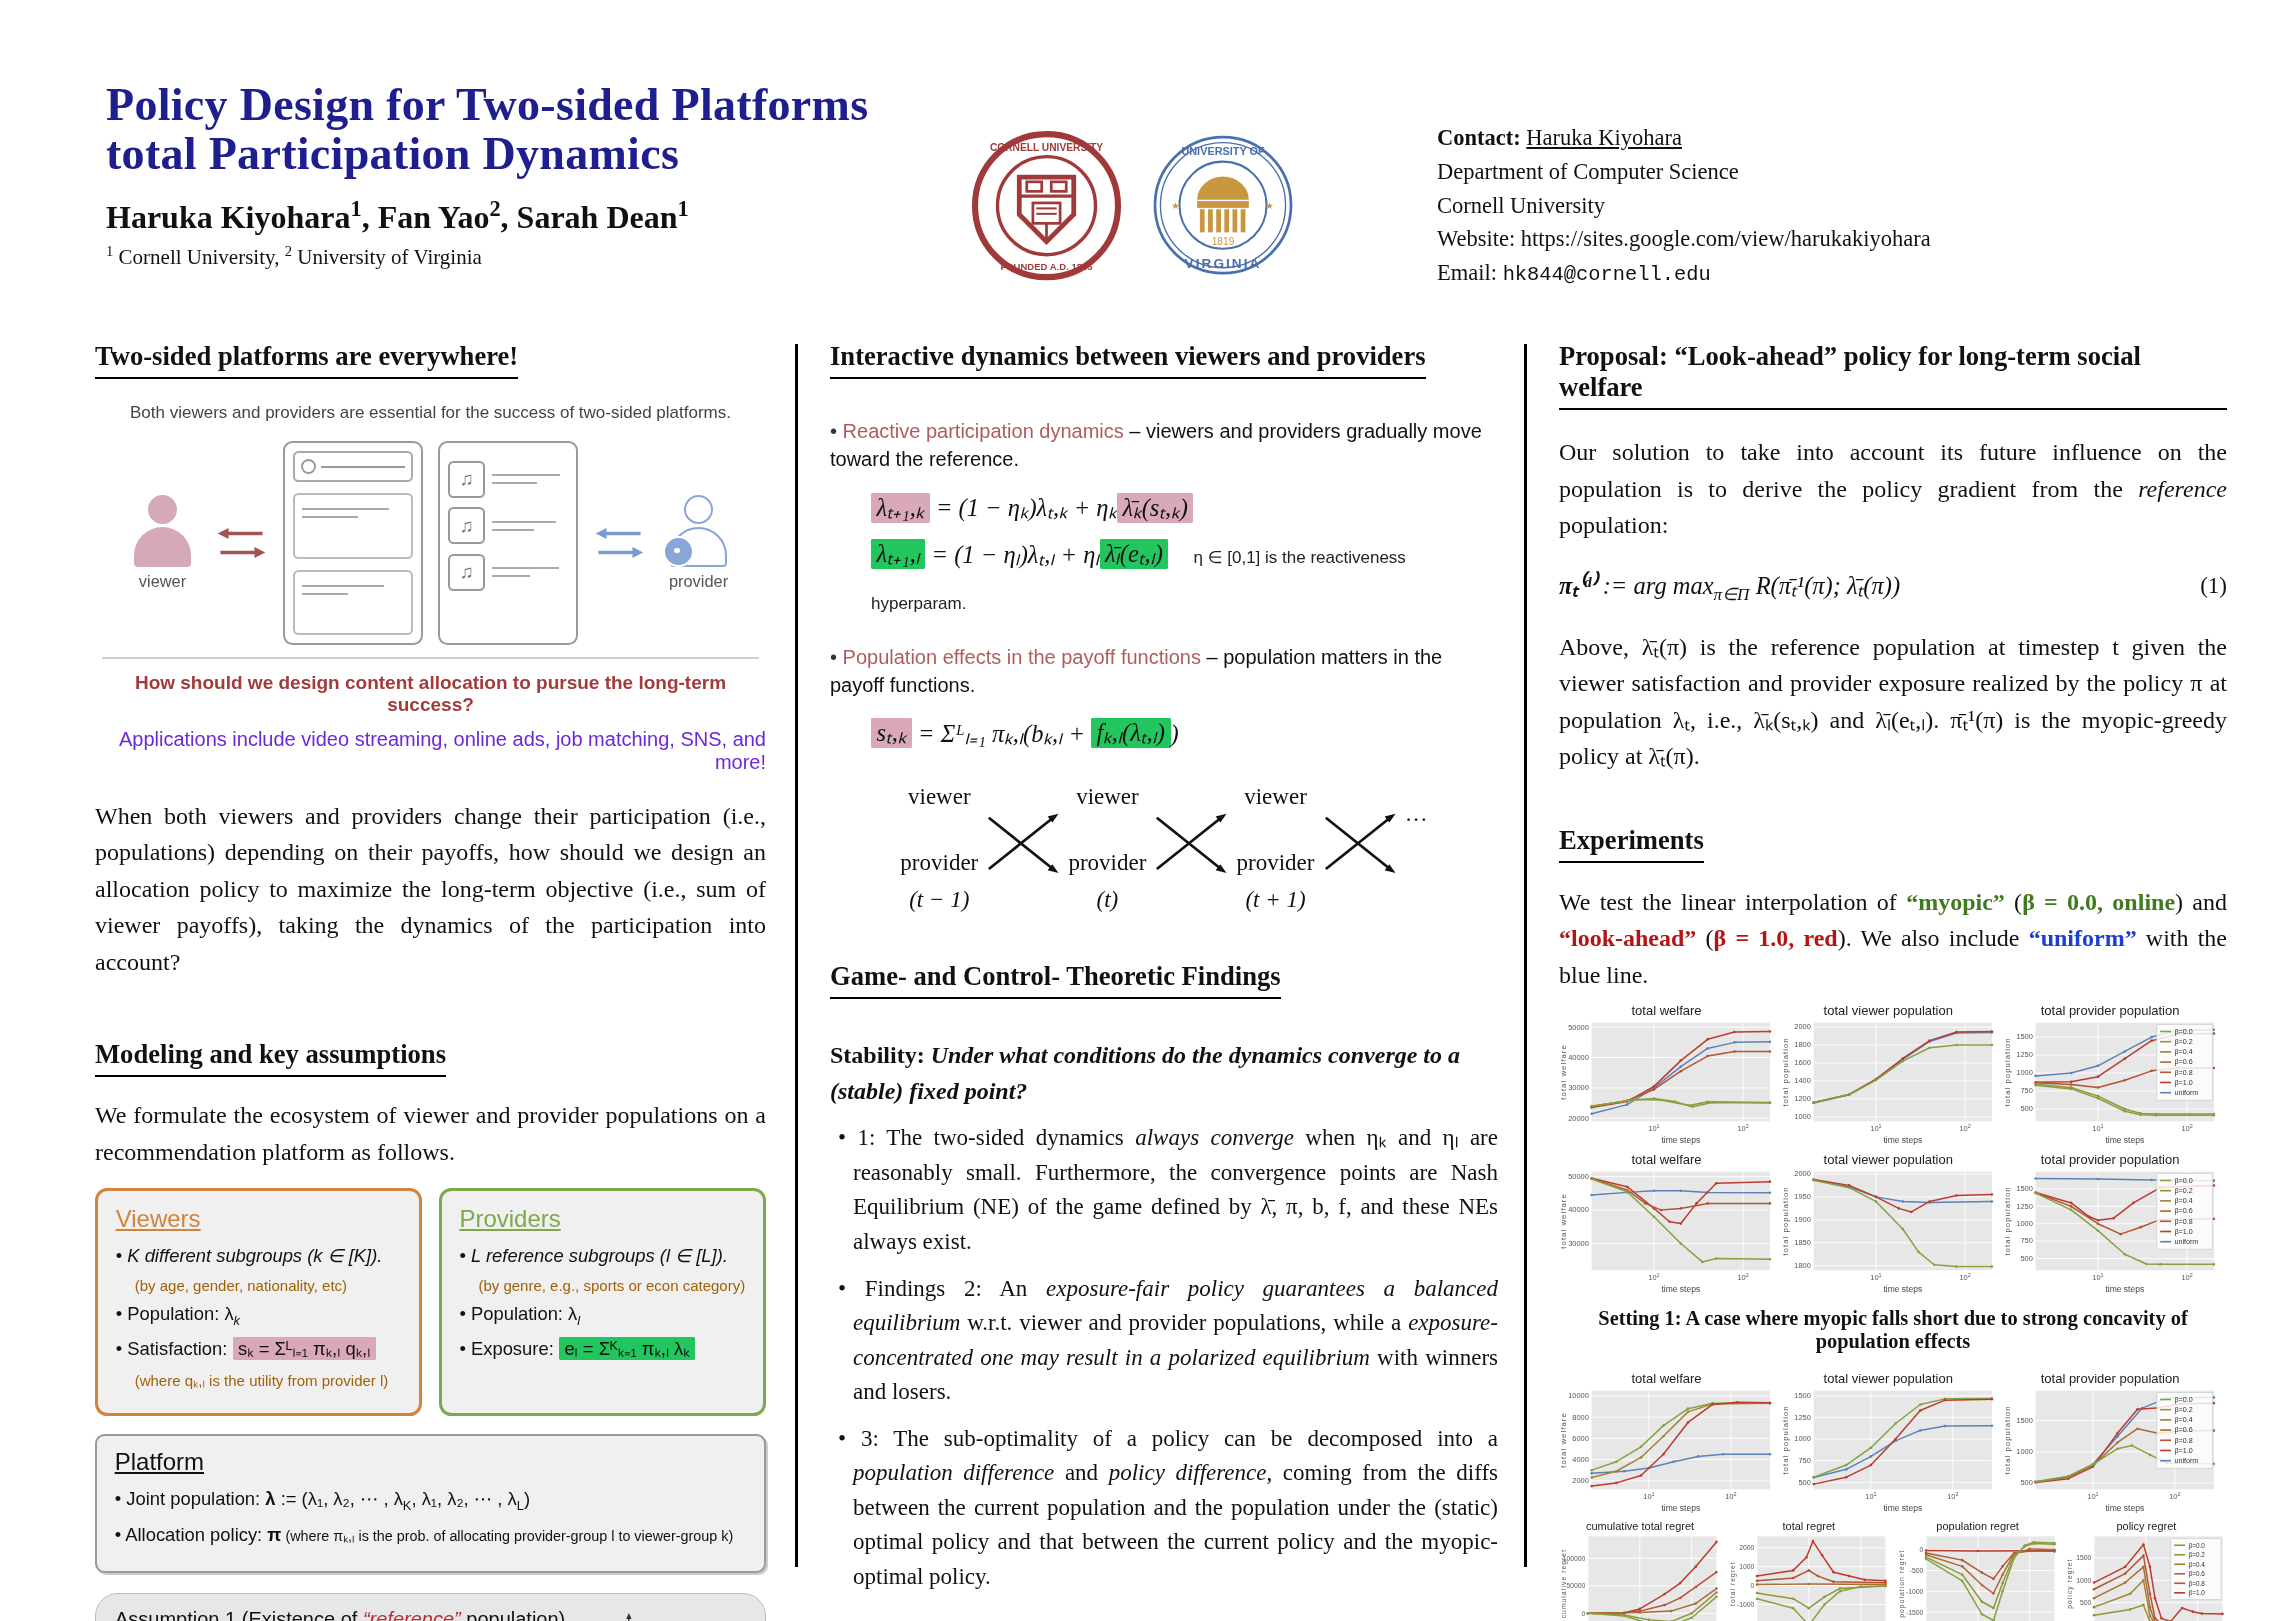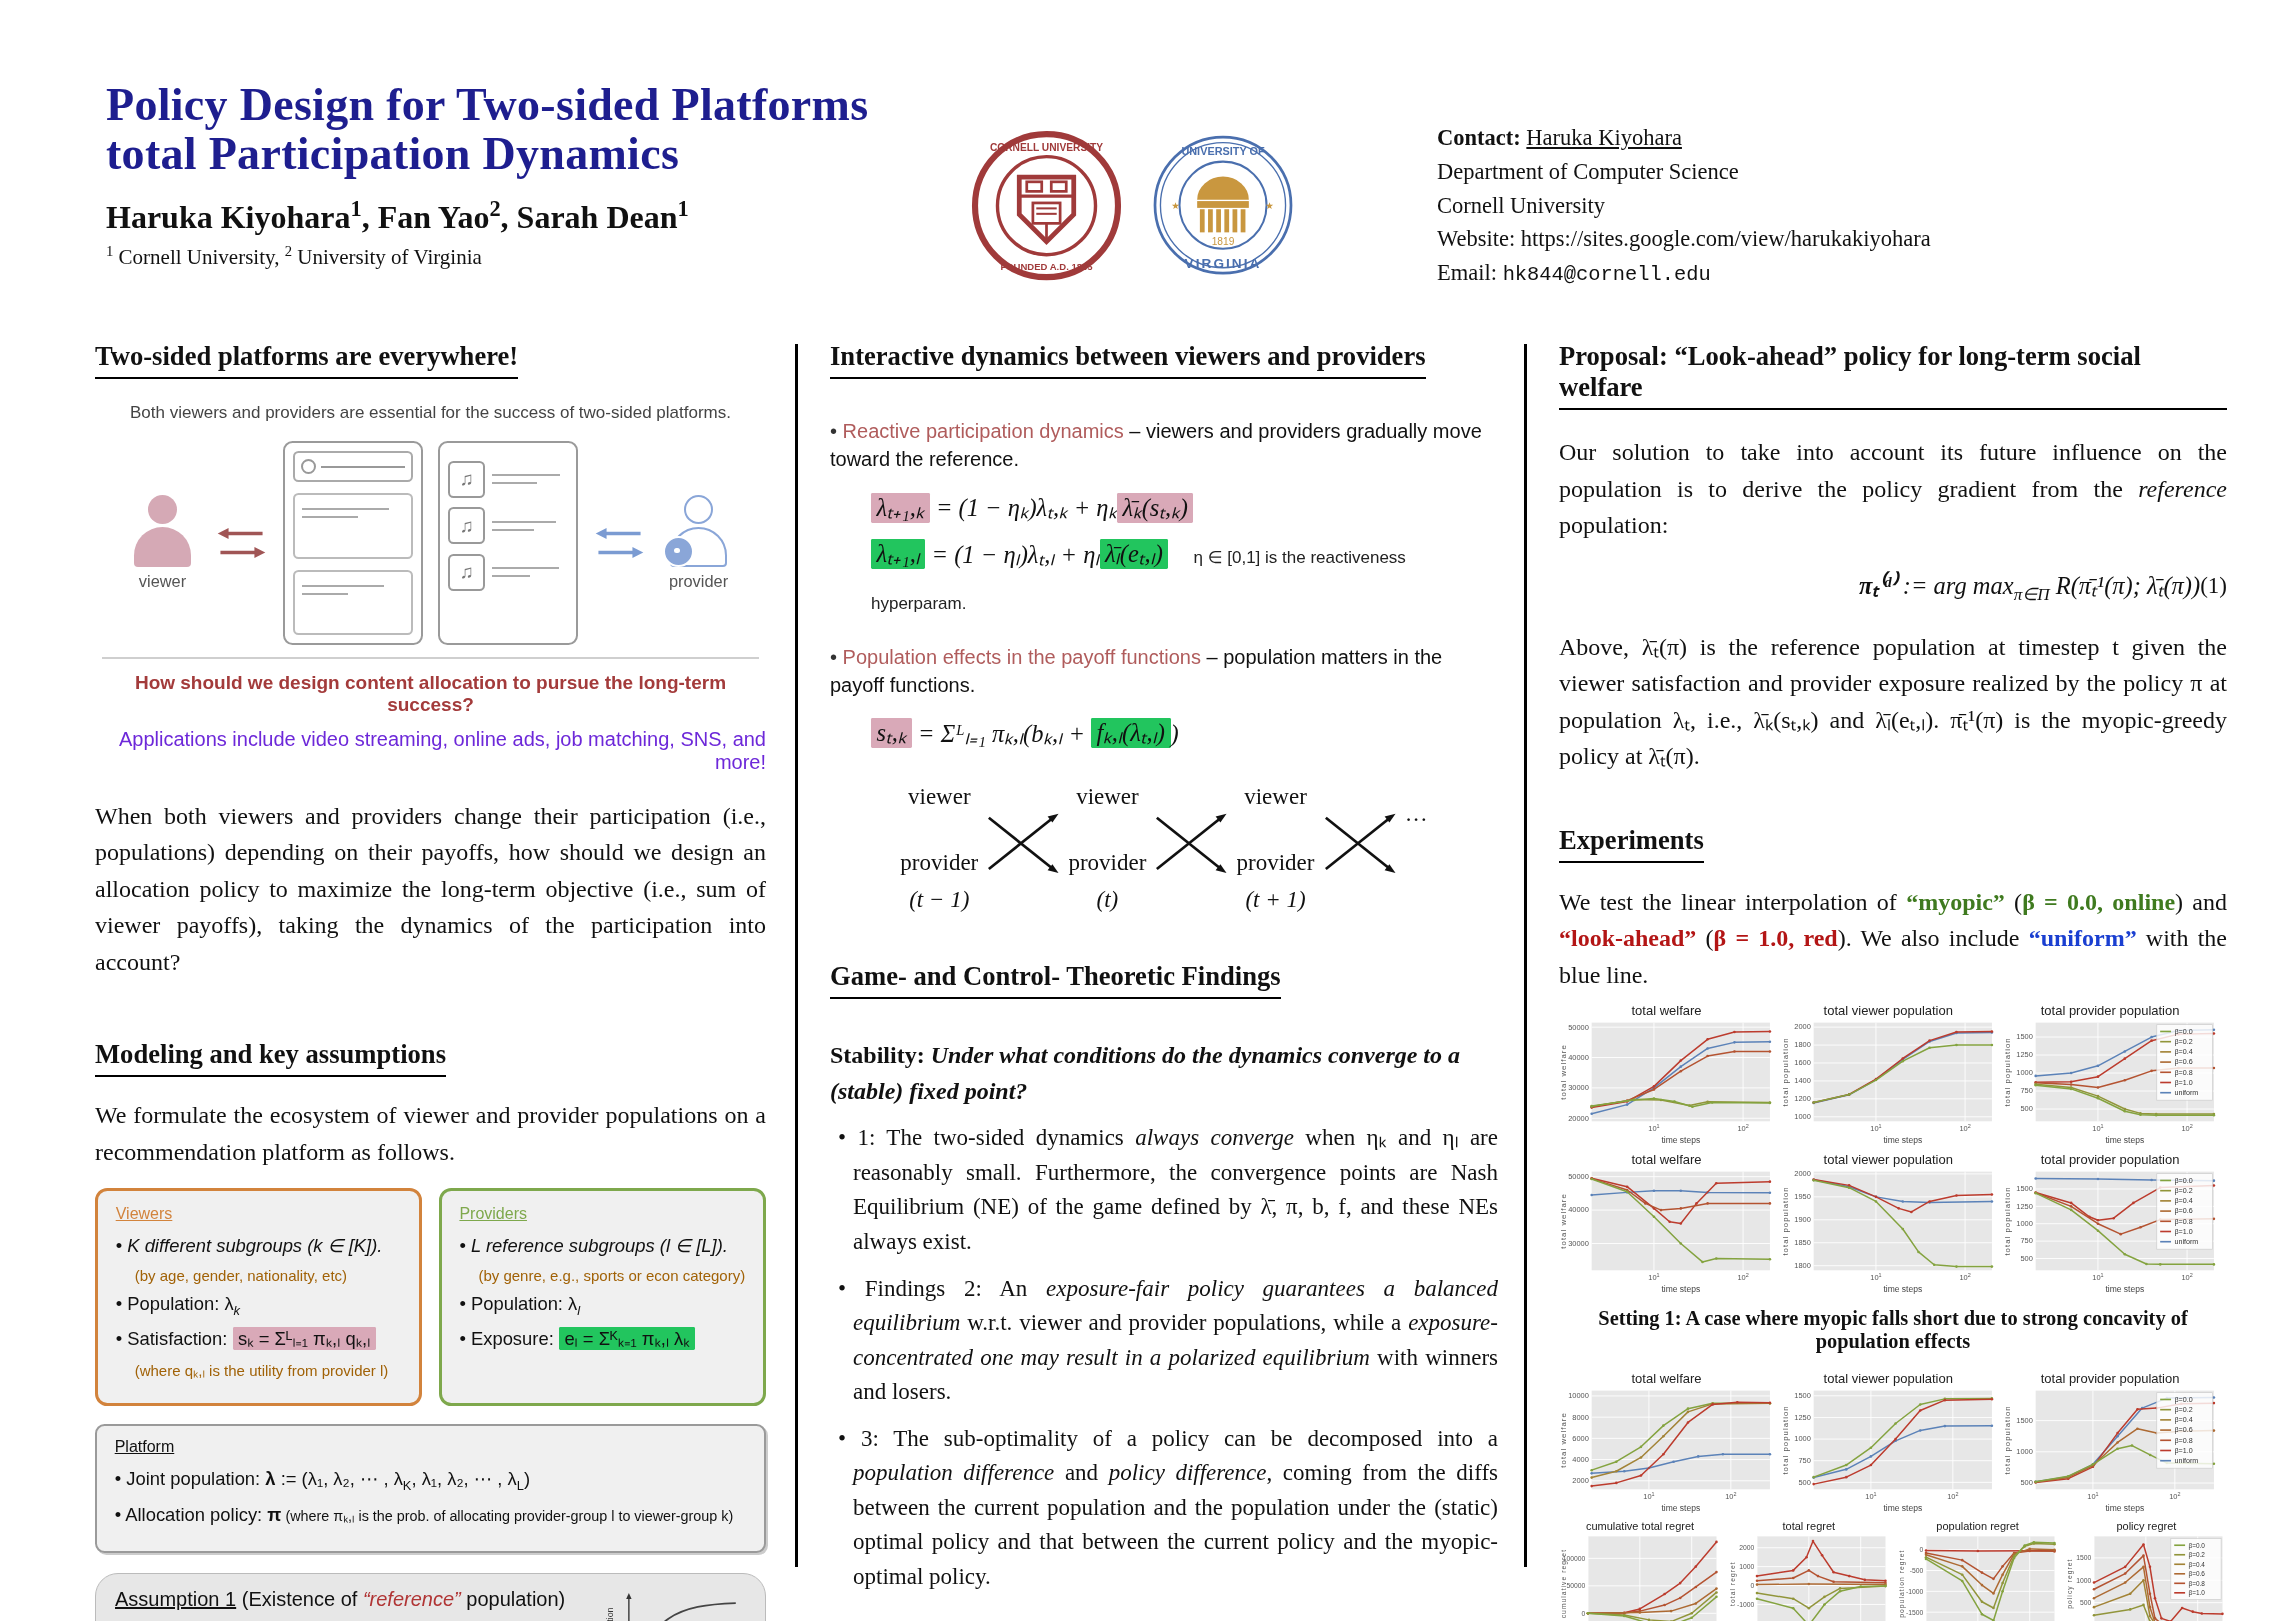--- a/index.html
+++ b/index.html
@@ -61,21 +61,21 @@
   .mlines{flex:1;}
   .sep{height:2px;background:#cfcfcf;margin:12.3px 6.8px;}
   .fq{font-size:19px;font-weight:bold;color:#a33b3b;margin:6.8px 0 12.3px 0;}
   .fapps{font-size:20px;color:#6d28d9;text-align:right;}
 
   
   .boxrow{display:flex;gap:16.4px;margin:17.7px 0 0 0;font-family:"Liberation Sans",sans-serif;}
   .vbox,.pbox{flex:1;background:#f0f0f0;border-radius:12.3px;padding:13.6px 17.7px 16.4px 17.7px;box-sizing:border-box;}
   .vbox{border:3.4px solid #d2833c;}
   .pbox{border:3.4px solid #7ea84c;}
-  .boxtitle{font-size:16px;text-decoration:underline;margin-bottom:11px;}
+  .boxtitle{font-size:24px;text-decoration:underline;margin-bottom:11px;}
   .vbox .boxtitle{color:#d2833c;} .pbox .boxtitle{color:#7ea84c;}
   .bxli{font-size:18.4px;margin:8.2px 0;line-height:1.35;}
   .bxsub{font-size:15px;color:#a16207;margin:1.4px 0 6.8px 19px;}
   .platform{background:#f0f0f0;border:2.7px solid #9a9a9a;border-radius:9.5px;margin-top:17.7px;
             padding:12.3px 17.7px 15px 17.7px;font-family:"Liberation Sans",sans-serif;box-shadow:2px 2px 0 #ccc;}
   .assume{background:#e7e7e7;border:1.4px solid #bbb;border-radius:23px;margin-top:20.4px;
           padding:13.6px 19px;font-family:"Liberation Sans",sans-serif;display:flex;gap:6.8px;}
   .assume .atxt{flex:1;}
   .atitle{font-size:20px;margin-bottom:9.5px;}
   .abody{font-size:17px;line-height:1.5;color:#222;}
@@ -348,21 +348,21 @@
   <div class="finding"><span>3:  The sub-optimality of a policy can be decomposed into a </span><span class="it">population difference</span><span> and </span><span class="it">policy difference</span><span>, coming from the diffs between the current population and the population under the (static) optimal policy and that between the current policy and the myopic-optimal policy.</span></div>
   
 </div>
 
 <div class="col" style="left:1559px;width:668px;">
   <h2 class="sec-h">Proposal: “Look-ahead” policy for long-term social welfare</h2>
 
   <p class="para" style="margin-top:4.1px;"><span>Our solution to take into account its future influence on the population is to derive the policy gradient from the </span><span class="it">reference</span><span> population:</span></p>
 
   <div style="display:flex;align-items:center;margin:13.6px 0;">
-    <div style="flex:1;text-align:right;font-size:24.5px;font-style:italic;"><span class="bi">πₜ⁽ᵈ⁾</span><span>  :=  arg max</span><span class="sub">π∈Π</span><span> R(π̄ₜ¹(π); λ̄ₜ(π))</span></div>
+    <div style="flex:1;text-align:left;font-size:24.5px;font-style:italic;"><span class="bi">πₜ⁽ᵈ⁾</span><span>  :=  arg max</span><span class="sub">π∈Π</span><span> R(π̄ₜ¹(π); λ̄ₜ(π))</span></div>
     <div style="font-size:23px;">(1)</div>
   </div>
 
   <p class="para">Above, λ̄ₜ(π) is the reference population at timestep t given the viewer satisfaction and provider exposure realized by the policy π at population λₜ, i.e., λ̄ₖ(sₜ,ₖ) and λ̄ₗ(eₜ,ₗ). π̄ₜ¹(π) is the myopic-greedy policy at λ̄ₜ(π).</p>
 
   <h2 class="sec-h" style="margin-top:27px;">Experiments</h2>
   <p class="para" style="margin:0 0 9.5px 0;"><span>We test the linear interpolation of </span><span class="grb">“myopic”</span><span> (</span><span class="grb">β = 0.0, online</span><span>) and </span><span class="rdb">“look-ahead”</span><span> (</span><span class="rdb">β = 1.0, red</span><span>). We also include </span><span class="blb">“uniform”</span><span> with the blue line.</span></p>
 
   <div class="chartrow">
     <div class="chart"><div class="chart-title">total welfare</div><svg width="215" height="127" viewBox="0 0 316 186">

